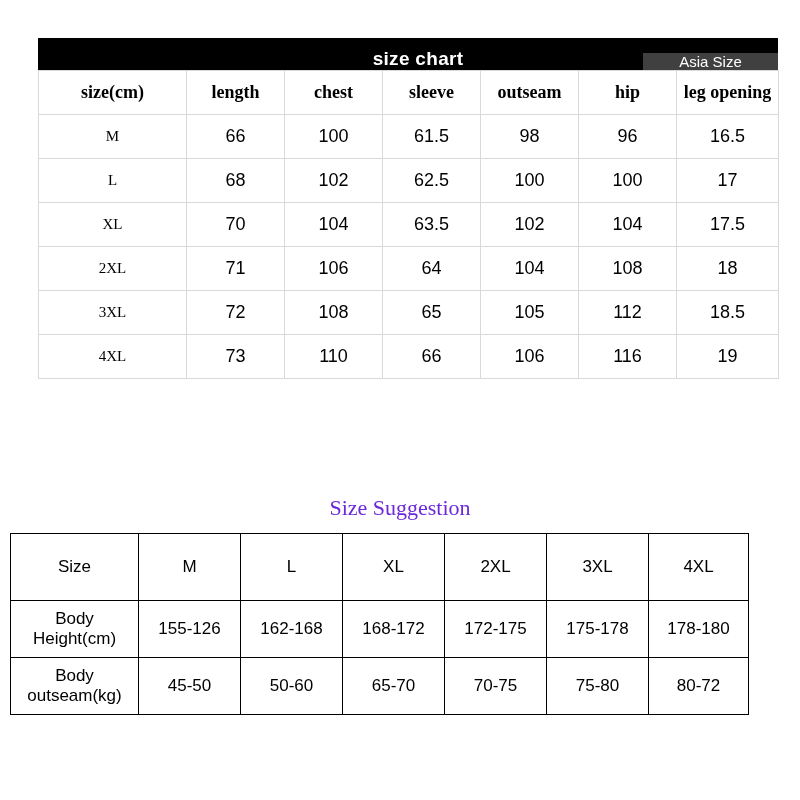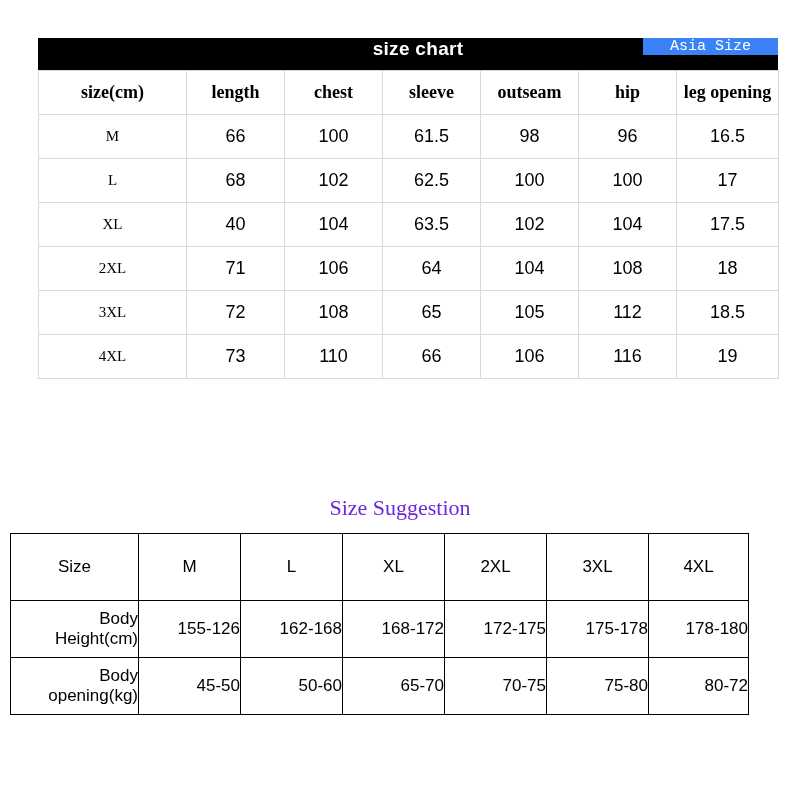--- a/index.html
+++ b/index.html
@@ -19,21 +19,21 @@
   
   #size-chart-block {
     position: absolute;
     left: 38px;
     top: 38px;
     width: 740px;
   }
 
   .chart-header {
     display: flex;
-    align-items: flex-start;
+    align-items: flex-end;
     background: #000000;
     height: 32px;
   }
   .chart-header .spacer-left {
     width: 285px;
     flex: 0 0 285px;
     background: #000000;
   }
   .chart-header .chart-title {
     flex: 0 0 190px;
@@ -45,24 +45,24 @@
     align-items: center;
     justify-content: center;
     letter-spacing: 0.3px;
   }
   .chart-header .spacer-mid {
     flex: 1 1 auto;
     background: #000000;
   }
   .chart-header .asia-size {
     flex: 0 0 135px;
-    background: #3b82f6;
+    background: #404040;
     color: #ffffff;
     font-size: 15px;
-    font-family: Liberation Mono, monospace;
+    font-family: Liberation Sans, sans-serif;
     display: flex;
     align-items: center;
     justify-content: center;
   }
 
   table.chart {
     border-collapse: collapse;
     width: 740px;
     table-layout: fixed;
     background: #ffffff;
@@ -131,21 +131,20 @@
     vertical-align: middle;
     padding: 0;
     font-size: 17px;
     font-family: "Liberation Sans", sans-serif;
   }
   table.suggest tr.head-row td {
     height: 66px;
   }
   table.suggest tr.data-row td {
     height: 56px;
-    text-align: right;
   }
   td.sg-corner {
     font-size: 25px;
     font-family: "Liberation Serif", serif;
   }
   td.sg-size {
     font-size: 25px;
     font-family: "Liberation Sans", sans-serif;
   }
   td.sg-rowlabel {
@@ -204,21 +203,21 @@
         <td class="size-name">L</td>
         <td class="val">68</td>
         <td class="val">102</td>
         <td class="val">62.5</td>
         <td class="val">100</td>
         <td class="val">100</td>
         <td class="val">17</td>
       </tr>
       <tr>
         <td class="size-name">XL</td>
-        <td class="val">40</td>
+        <td class="val">70</td>
         <td class="val">104</td>
         <td class="val">63.5</td>
         <td class="val">102</td>
         <td class="val">104</td>
         <td class="val">17.5</td>
       </tr>
       <tr>
         <td class="size-name">2XL</td>
         <td class="val">71</td>
         <td class="val">106</td>
@@ -281,21 +280,21 @@
         <td class="sg-val">155-126</td>
         <td class="sg-val">162-168</td>
         <td class="sg-val">168-172</td>
         <td class="sg-val">172-175</td>
         <td class="sg-val">175-178</td>
         <td class="sg-val">178-180</td>
       </tr>
       <tr class="data-row">
         <td class="sg-rowlabel">
           <span>Body</span><br>
-          <span>opening(kg)</span>
+          <span>outseam(kg)</span>
         </td>
         <td class="sg-val">45-50</td>
         <td class="sg-val">50-60</td>
         <td class="sg-val">65-70</td>
         <td class="sg-val">70-75</td>
         <td class="sg-val">75-80</td>
         <td class="sg-val">80-72</td>
       </tr>
     </tbody>
   </table>

